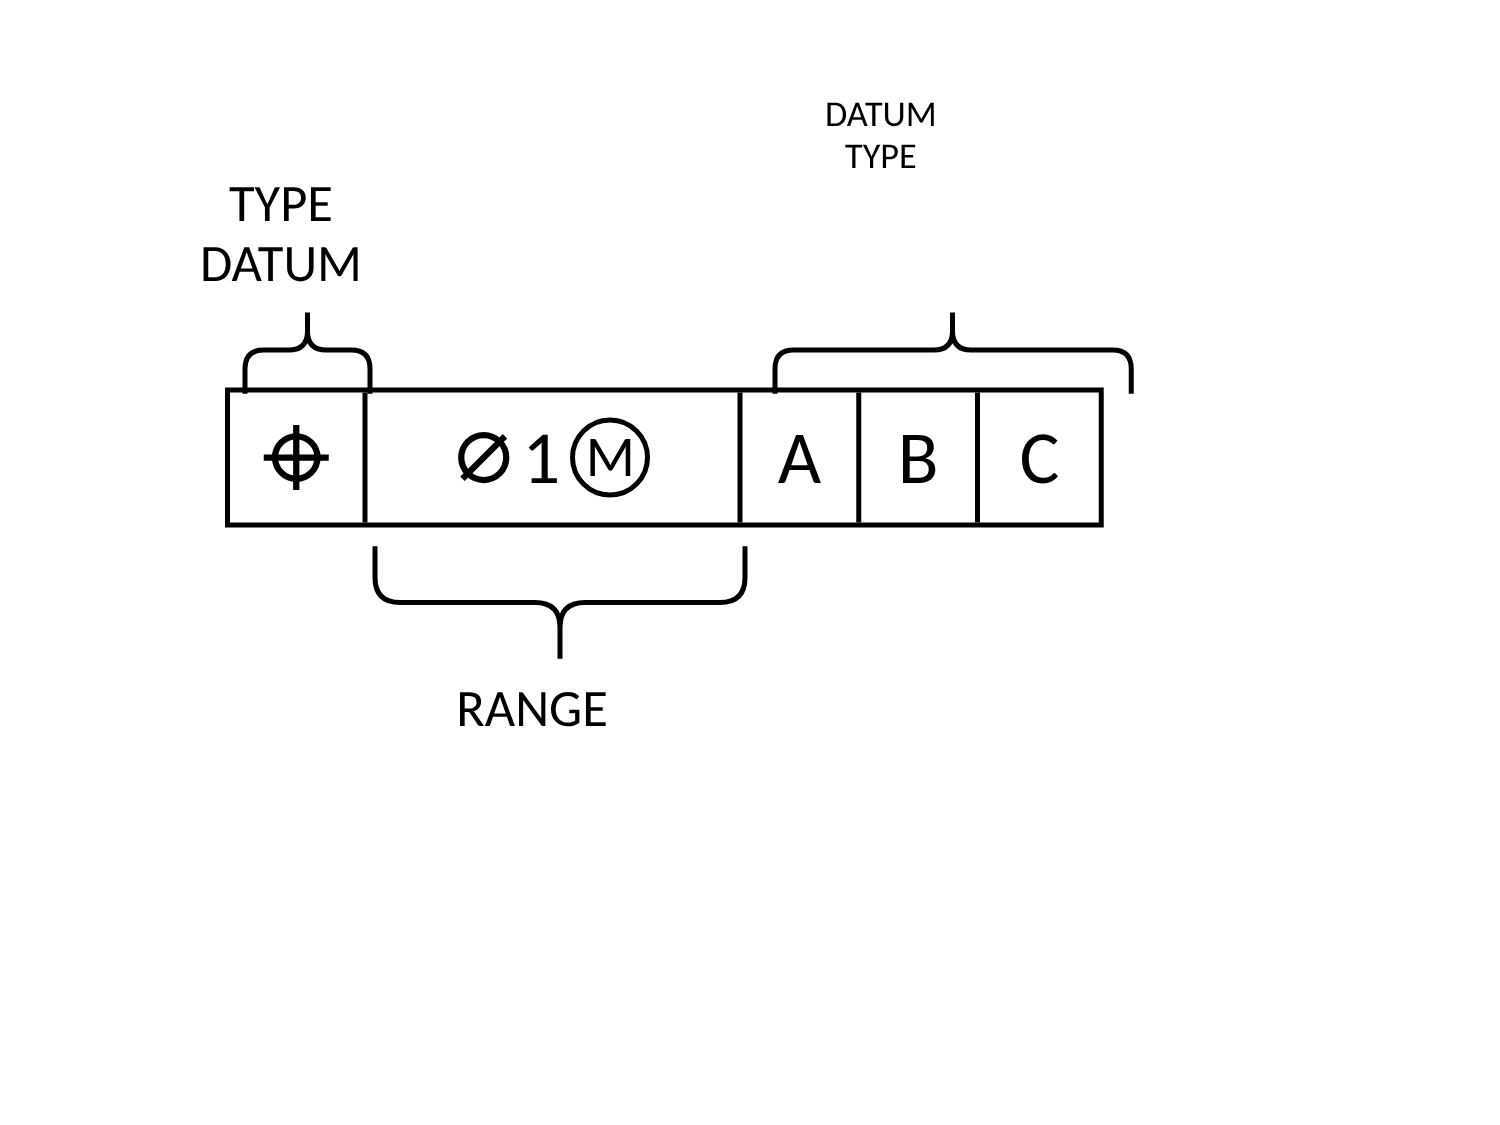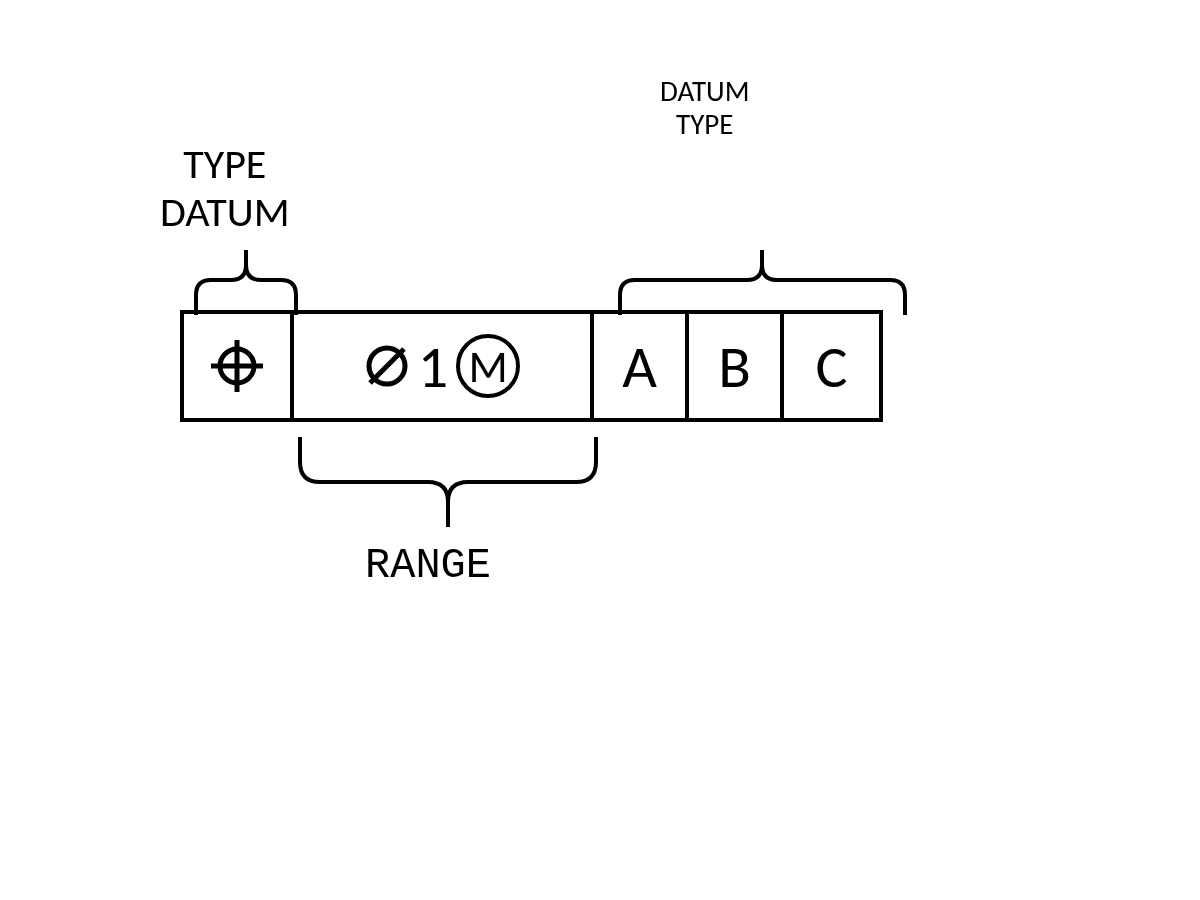--- a/index.html
+++ b/index.html
@@ -81,21 +81,20 @@
       justify-content: center;
       width: 64px; height: 64px;
       border: 4px solid #000;
       border-radius: 50%;
       font-size: 46px;
       line-height: 1;
     }
     .labels-bottom {
       position: relative;
       height: 200px;
-      font-family: Liberation Mono, monospace;
     }
     .brace-bottom {
       position: absolute;
       left: 115px;
       top: 10px;
     }
     .label-range {
       position: absolute;
       left: 185px;
       top: 120px;

